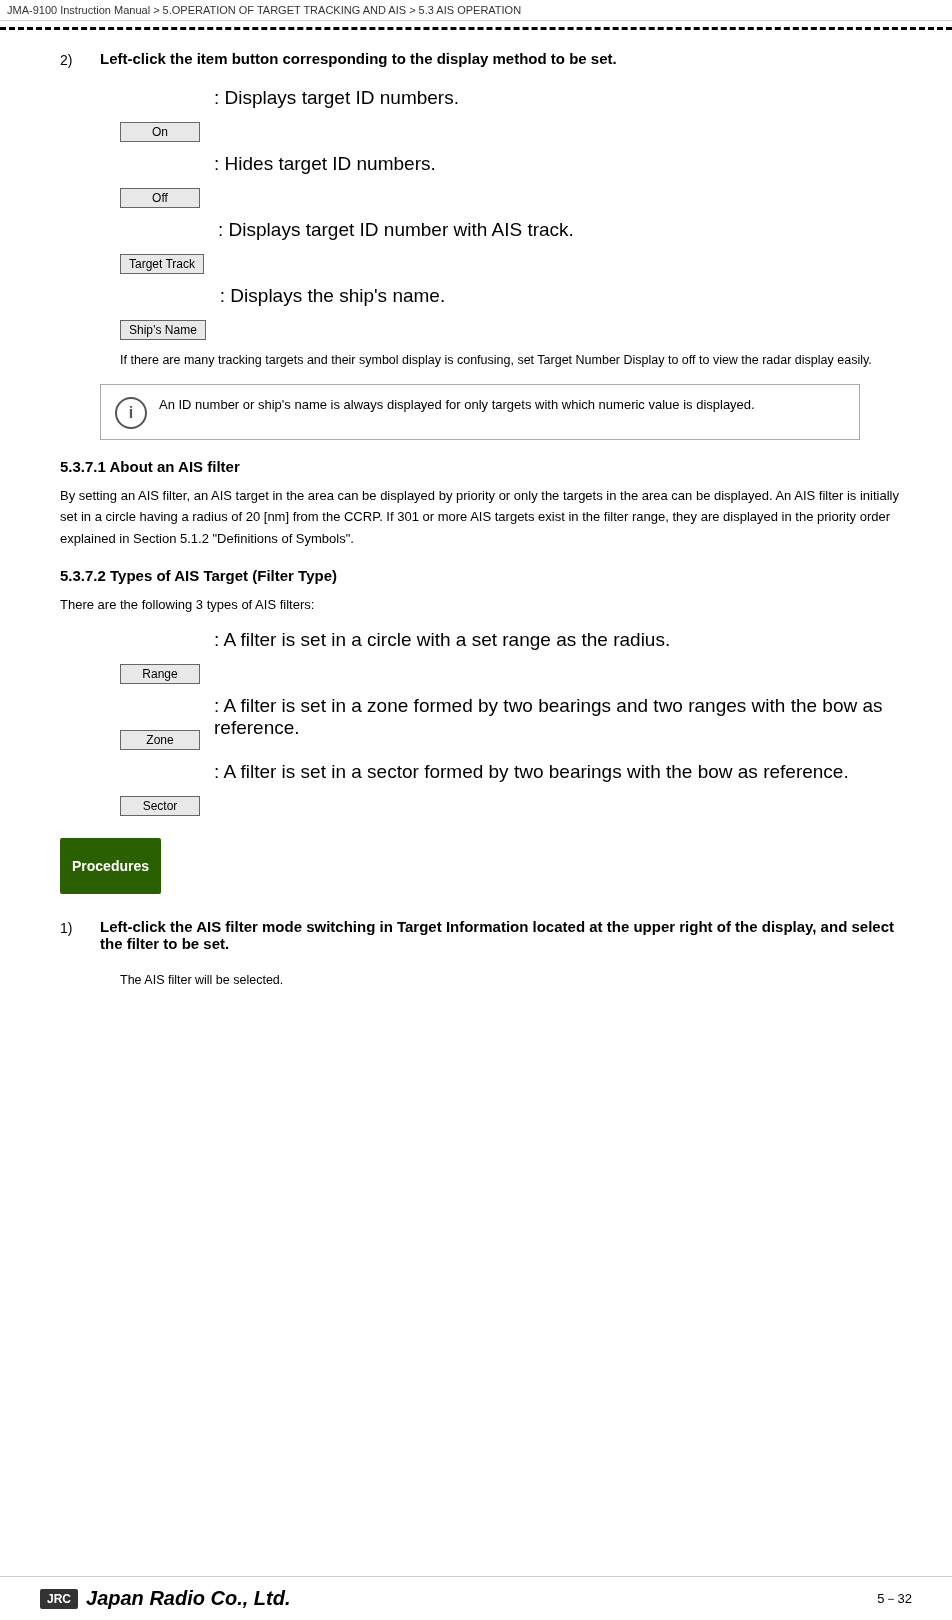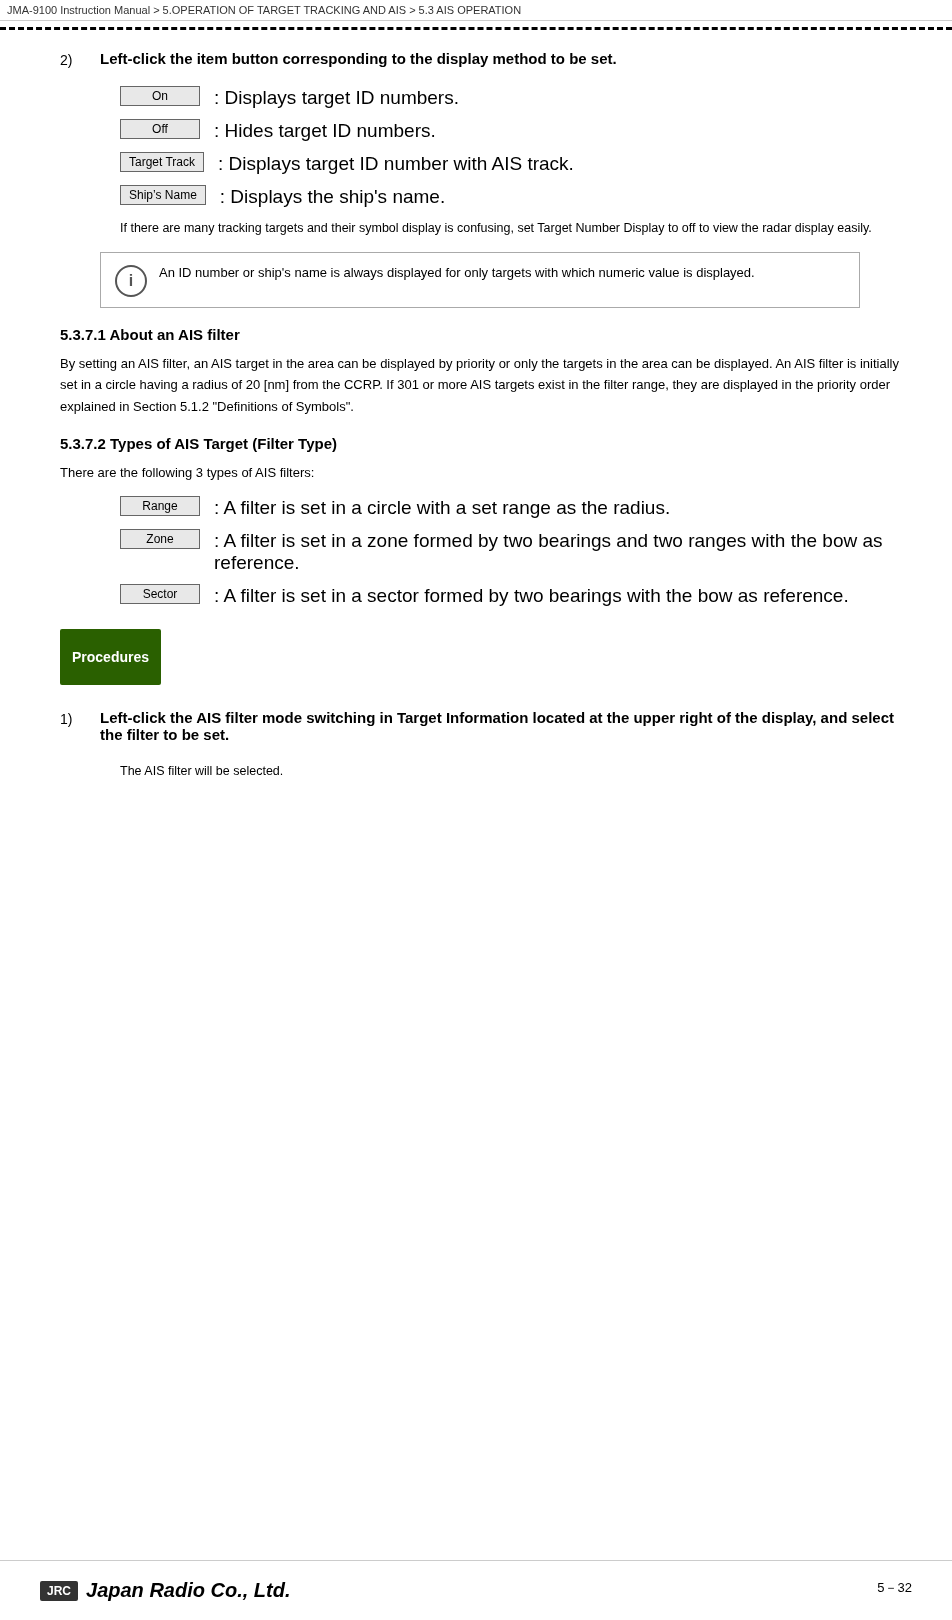--- a/index.html
+++ b/index.html
@@ -52,20 +52,21 @@
     }
     .btn-label {
       border: 1px solid #666;
       background: #e8e8e8;
       padding: 2px 8px;
       font-size: 12px;
       min-width: 80px;
       text-align: center;
       margin-right: 14px;
       display: inline-block;
+      margin-top: 36px;
     }
     .btn-desc {
       font-size: 19px;
       padding-top: 1px;
     }
     .note-text {
       font-size: 12.5px;
       margin: 10px 0 10px 60px;
       line-height: 1.6;
     }
@@ -120,23 +121,23 @@
       display: inline-block;
       margin-bottom: 12px;
       border-radius: 2px;
     }
     .footer-bar {
       position: absolute;
       bottom: 0;
       left: 0;
       width: 952px;
       display: flex;
-      align-items: flex-start;
+      align-items: center;
       justify-content: space-between;
-      padding: 18px 40px;
+      padding: 10px 40px;
       border-top: 1px solid #ccc;
     }
     .footer-logo {
       display: flex;
       align-items: center;
       gap: 8px;
     }
     .jrc-box {
       background: #333;
       color: #fff;

